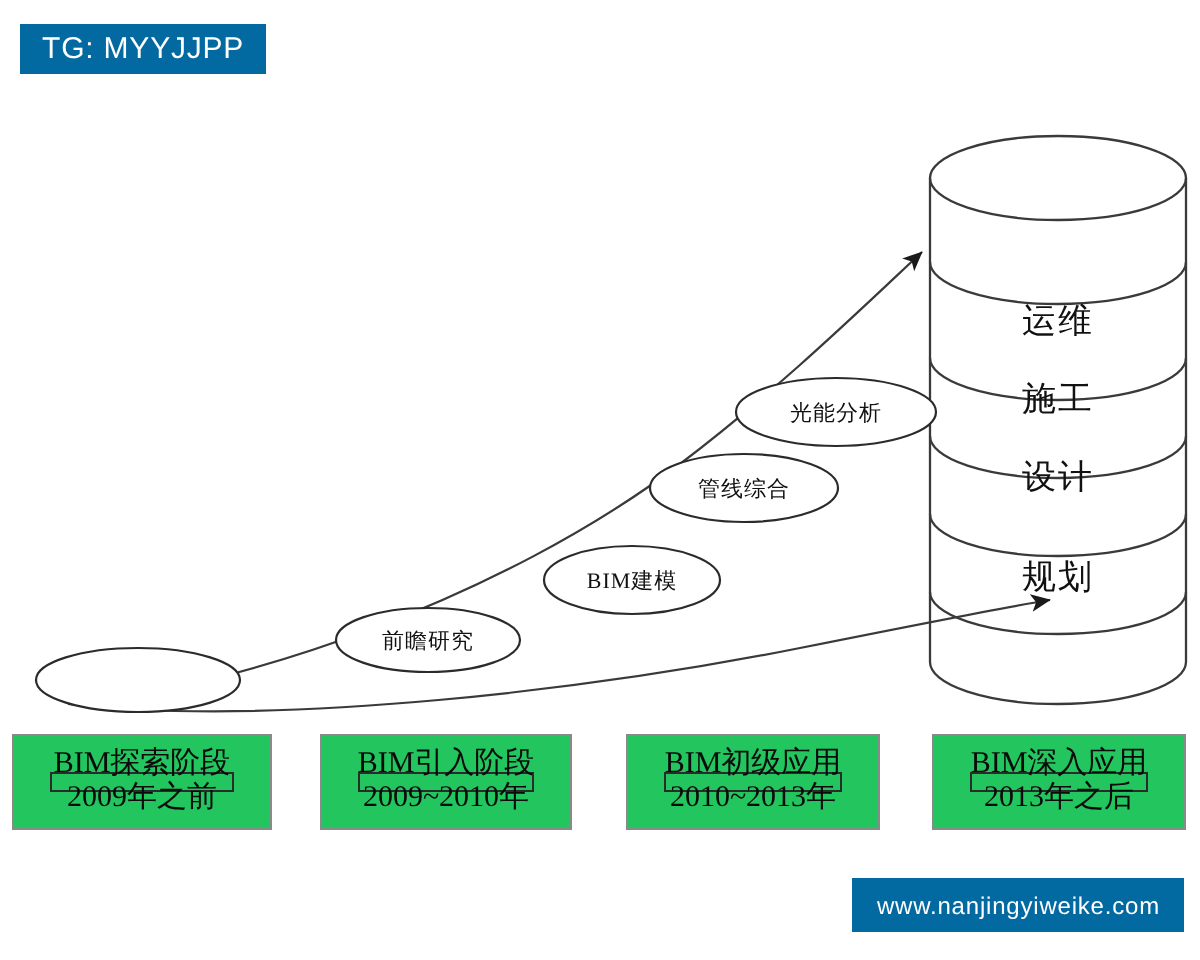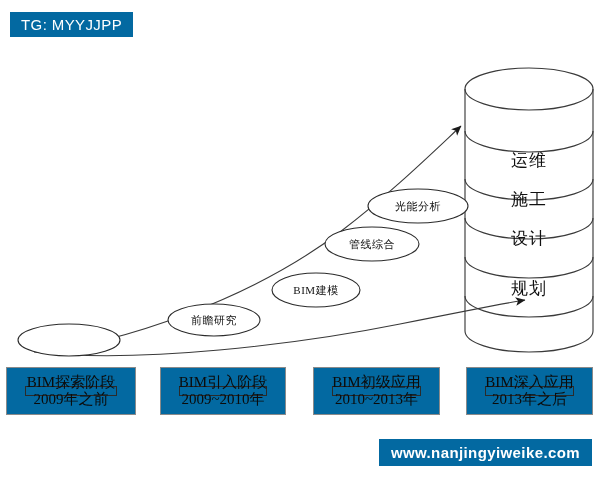--- a/index.html
+++ b/index.html
@@ -44,22 +44,21 @@
     top: 12px;
     height: 25px;
     padding: 0 11px;
     font-size: 15px;
   }
   #site-badge {
     right: 8px;
     bottom: 14px;
     height: 27px;
     padding: 0 12px;
-    font-size: 15px;
-    font-weight: bold;
+    font-size: 12px;
   }
 
   
   .ellipse-label {
     position: absolute;
     display: flex;
     align-items: center;
     justify-content: center;
     font-size: 11px;
     color: #111111;
@@ -79,21 +78,21 @@
     letter-spacing: 1px;
     white-space: nowrap;
     width: 128px;
   }
 
   
   .phase-box {
     position: absolute;
     box-sizing: border-box;
     border: 1px solid #8a8a8a;
-    background: #0369a1;
+    background: #22c55e;
     padding: 18px;
   }
   .phase-box .inner {
     box-sizing: border-box;
     width: 100%;
     height: 100%;
     border: 1px solid #2b2b2b;
     display: flex;
     flex-direction: column;
     align-items: center;

